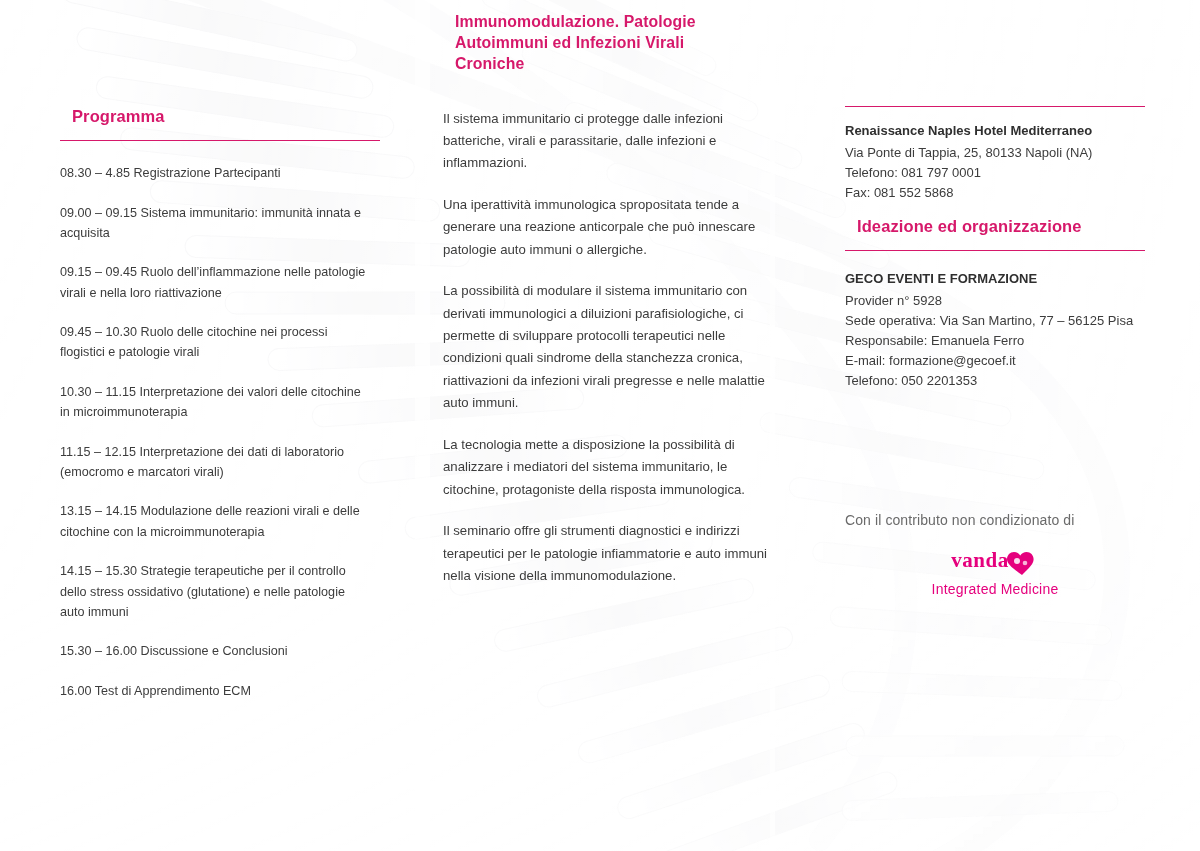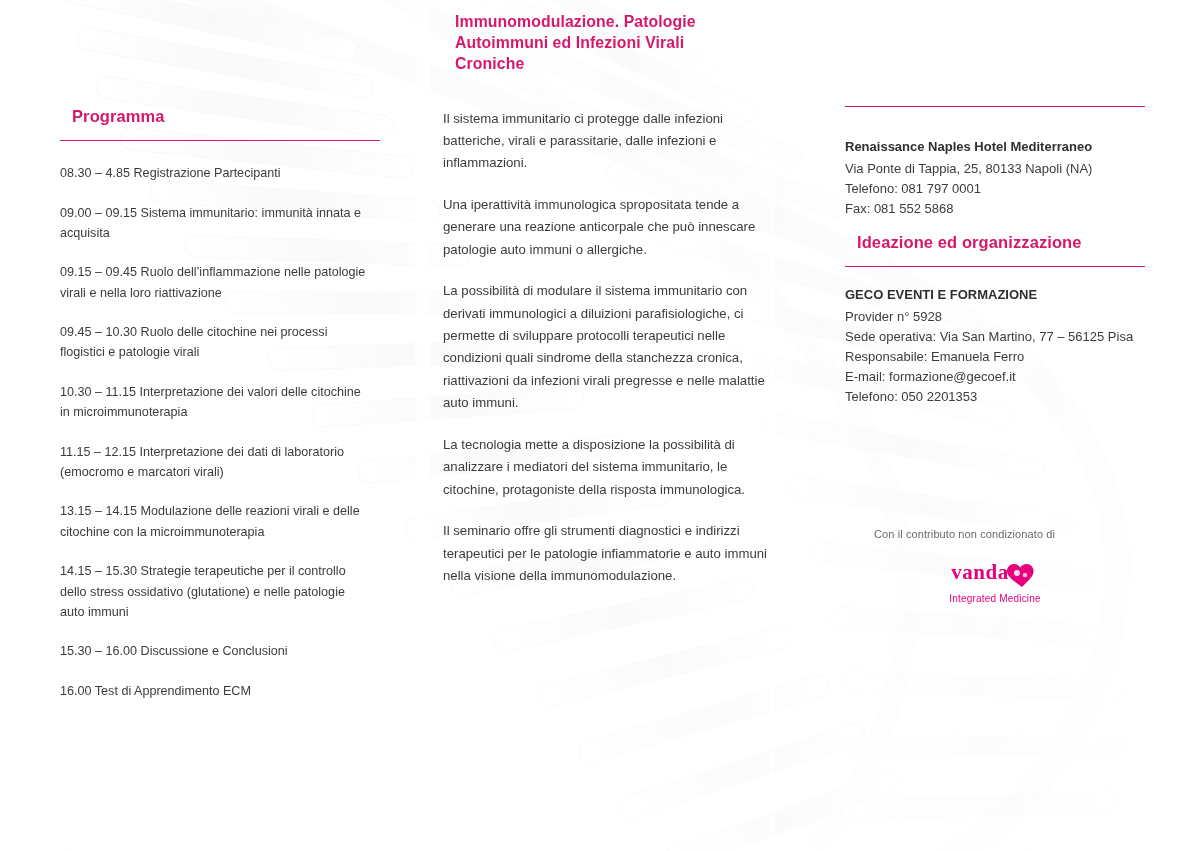--- a/index.html
+++ b/index.html
@@ -82,42 +82,41 @@
     line-height: 1.70;
     color: #3c3c3c;
     margin: 0 0 19px 0;
     max-width: 325px;
   }
   .para.first { margin-top: 33px; }
 
   
   .col-right { padding-top: 92px; }
   .addr-block {
-    margin-top: 30px;
+    margin-top: 14px;
     font-size: 13px;
     line-height: 1.55;
     color: #3c3c3c;
   }
   .addr-block .strong {
     font-weight: bold;
     color: #2f2f2f;
     display: block;
     margin-bottom: 2px;
   }
   .addr-line { display: block; }
 
   .org-title { margin-top: 96px; }
   .org-block { margin-top: 18px; }
 
   .credit {
     margin-top: 120px;
-    font-size: 11px;
+    font-size: 14px;
     color: #6a6a6a;
     letter-spacing: .1px;
-    margin-left: 29px;
   }
 
   .logo-wrap {
     margin-top: 22px;
     width: 300px;
     text-align: center;
   }
   .logo-word {
     font-size: 21px;
     font-weight: bold;
@@ -130,21 +129,21 @@
     display: inline-block;
     position: relative;
     width: 34px;
     height: 26px;
     vertical-align: middle;
     margin-left: -4px;
   }
   .logo-heart svg { display:block; }
   .logo-sub {
     margin-top: 5px;
-    font-size: 10px;
+    font-size: 14px;
     color: #e5007d;
     letter-spacing: .2px;
   }
 </style>
 </head>
 <body>
 
 <div id="bg">
   <svg viewBox="0 0 1200 851" xmlns="http://www.w3.org/2000/svg" aria-hidden="true">
     <defs>

